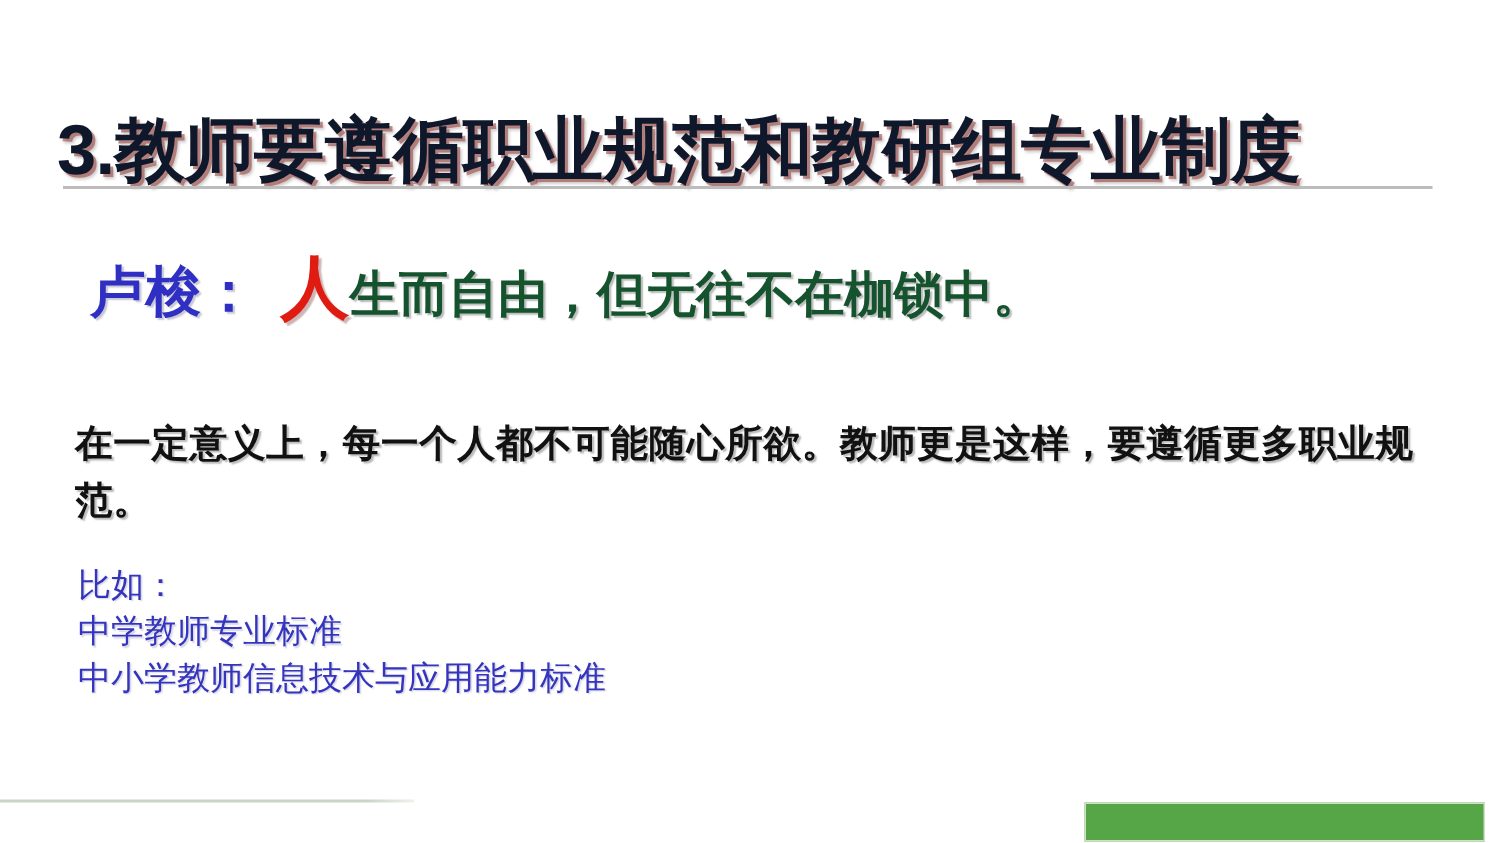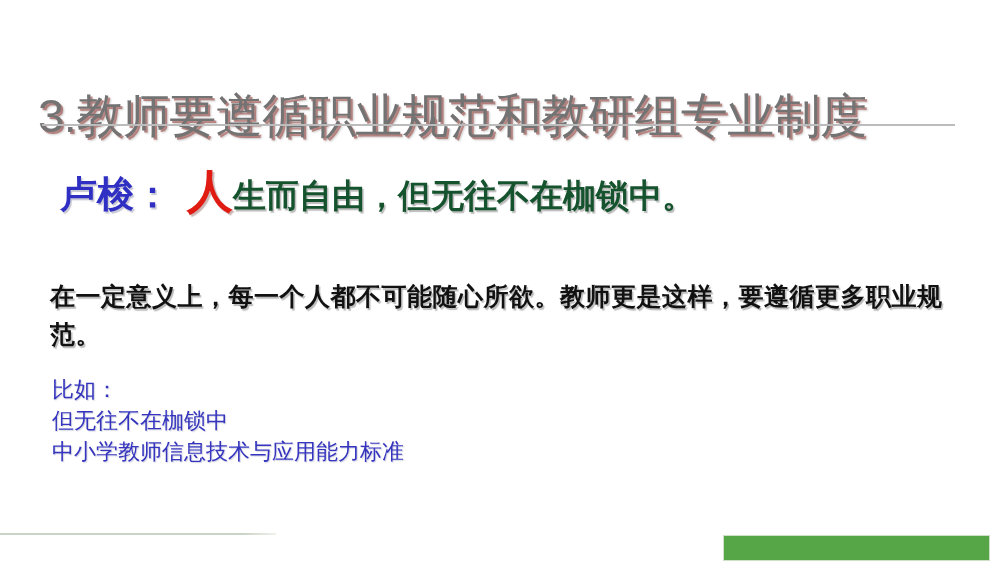--- a/index.html
+++ b/index.html
@@ -15,25 +15,25 @@
     width: 1000px;
     height: 562px;
     background: #ffffff;
     overflow: hidden;
   }
 
   
   .slide-title {
     position: absolute;
     left: 38px;
-    top: 60px;
+    top: 44px;
     width: 924px;
     font-size: 47px;
-    font-weight: normal;
-    color: #737373;
+    font-weight: bold;
+    color: #0f172a;
     letter-spacing: -0.5px;
     line-height: 1.05;
     white-space: nowrap;
     text-shadow: 2px 2px 0 rgba(150, 60, 55, 0.55),
                  3px 3px 2px rgba(120, 110, 110, 0.35);
   }
 
   
   .title-rule {
     position: absolute;
@@ -135,21 +135,21 @@
   <div class="title-rule"></div>
 
   <div class="quote-line">
     <span class="quote-author">卢梭：</span><span class="quote-gap"></span><span class="quote-big">人</span><span class="quote-rest">生而自由，但无往不在枷锁中。</span>
   </div>
 
   <p class="body-para">在一定意义上，每一个人都不可能随心所欲。教师更是这样，要遵循更多职业规范。</p>
 
   <div class="example-block">
     <div class="example-line">比如：</div>
-    <div class="example-line">但无往不在枷锁中</div>
+    <div class="example-line">中学教师专业标准</div>
     <div class="example-line">中小学教师信息技术与应用能力标准</div>
   </div>
 
   <div class="footer-rule"></div>
 
   <div class="footer-block"></div>
 
 </div>
 
 </body></html>

